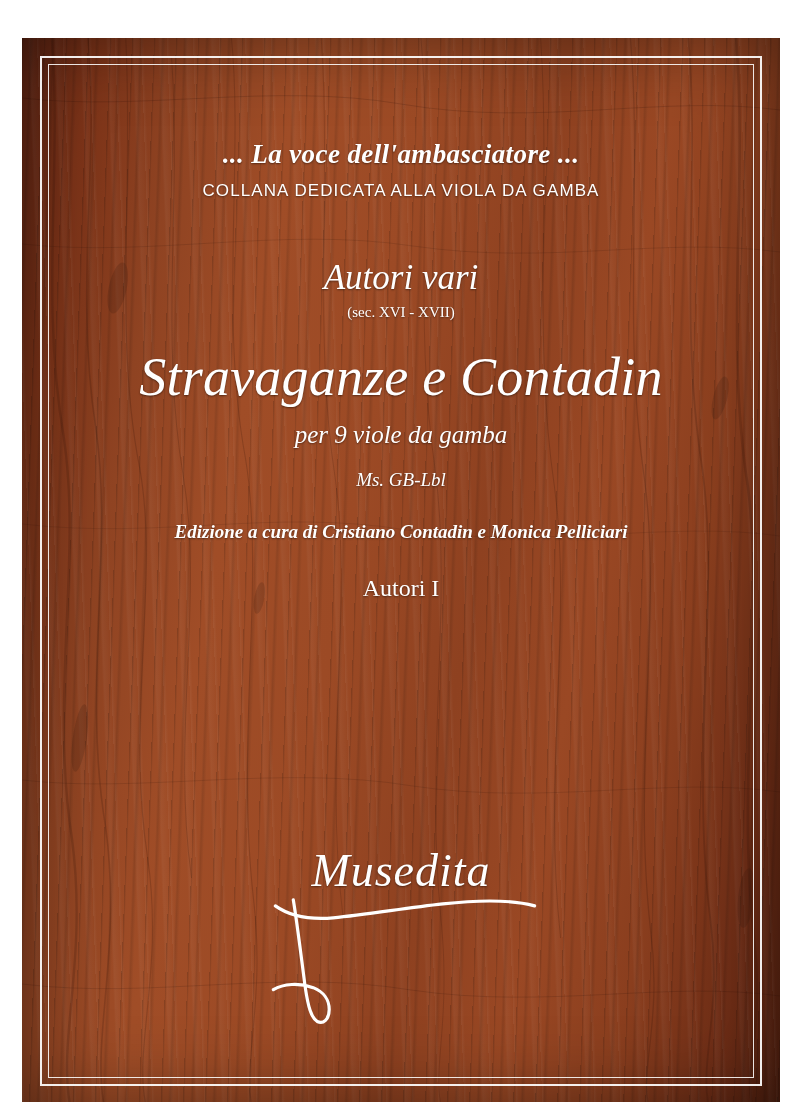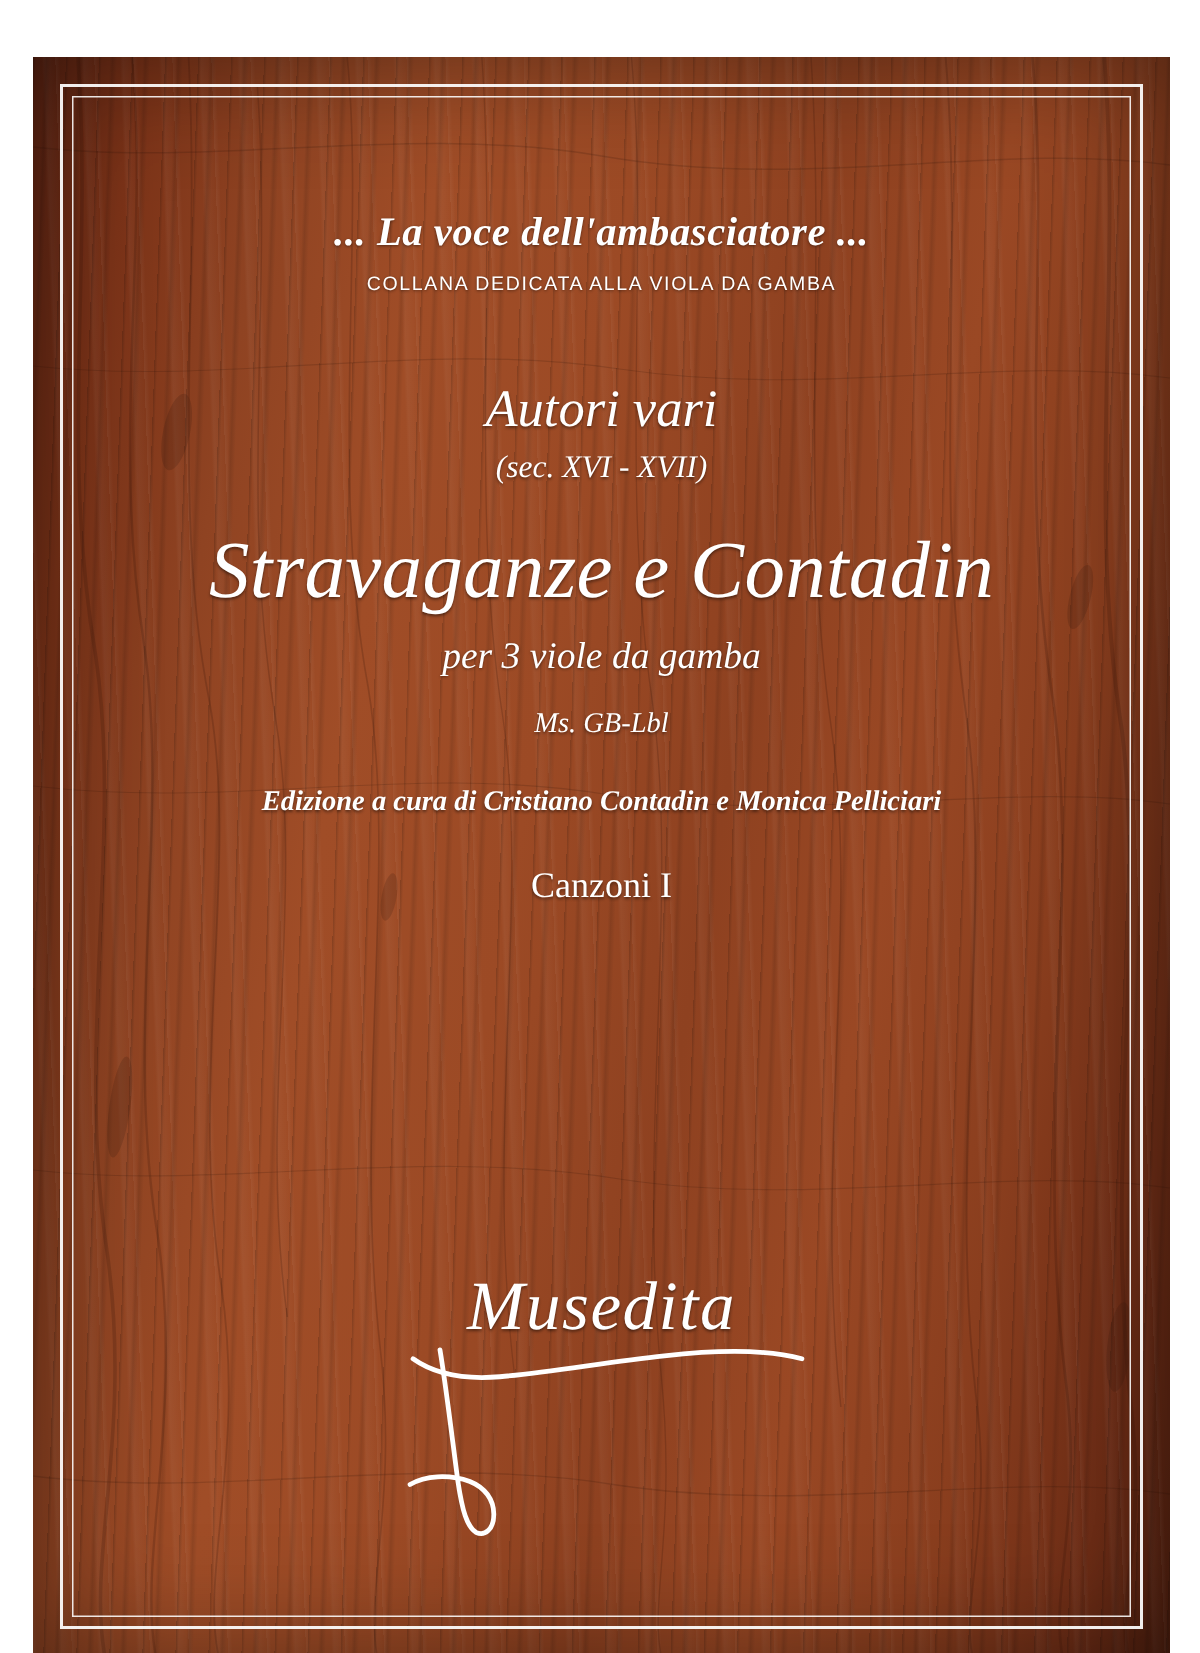--- a/index.html
+++ b/index.html
@@ -84,35 +84,34 @@
     margin-top: 62px;
     font-size: 27px;
     font-style: italic;
     font-weight: bold;
     letter-spacing: 0.4px;
     line-height: 1.1;
   }
   .series-sub {
     margin-top: 11px;
     font-family: "Liberation Sans", sans-serif;
-    font-size: 13px;
+    font-size: 17px;
     letter-spacing: 1.1px;
     font-weight: normal;
   }
 
   .composer {
     margin-top: 58px;
     font-size: 35px;
     font-style: italic;
     line-height: 1.1;
   }
   .period {
     margin-top: 7px;
-    font-size: 21px;
-    font-style: italic;
+    font-size: 15px;
   }
 
   .work-title {
     margin-top: 26px;
     font-size: 54px;
     font-style: italic;
     line-height: 1.14;
     letter-spacing: 0.2px;
   }
 
@@ -206,24 +205,24 @@
       <div class="series-title">... La voce dell'ambasciatore ...</div>
       <div class="series-sub">COLLANA DEDICATA ALLA VIOLA DA GAMBA</div>
 
       <div class="composer">Autori vari</div>
       <div class="period">(sec. XVI - XVII)</div>
 
       <div class="work-title">
         <div>Stravaganze e Contadin</div>
       </div>
 
-      <div class="scoring">per 3 viole da gamba</div>
+      <div class="scoring">per 9 viole da gamba</div>
       <div class="source">Ms. GB-Lbl</div>
       <div class="editors">Edizione a cura di Cristiano Contadin e Monica Pelliciari</div>
-      <div class="volume">Canzoni I</div>
+      <div class="volume">Autori I</div>
 
       <div id="logo">
         <div id="logo-text">Musedita</div>
         <svg id="logo-flourish" viewBox="0 0 680 170" preserveAspectRatio="xMidYMin meet">
           <g fill="none" stroke="#ffffff" stroke-width="3.2" stroke-linecap="round">
             <path d="M232 38 C 236 62, 240 96, 244 126 C 247 146, 250 156, 256 160 C 262 163, 268 158, 268 148 C 268 138, 262 130, 252 126 C 238 121, 222 122, 212 128"></path>
             <path d="M214 44 C 228 54, 248 58, 272 56 C 306 53, 344 46, 382 42 C 418 38, 452 38, 474 44"></path>
           </g>
         </svg>
       </div>

